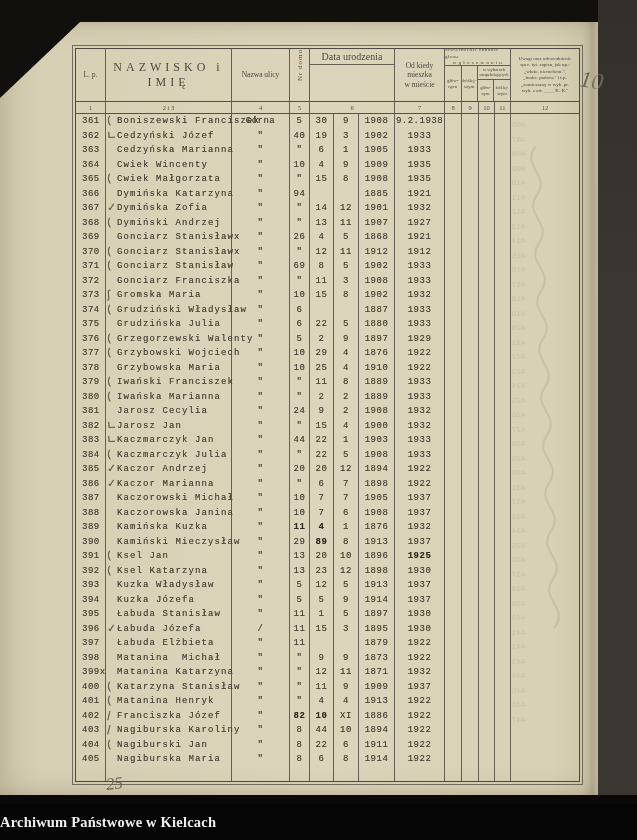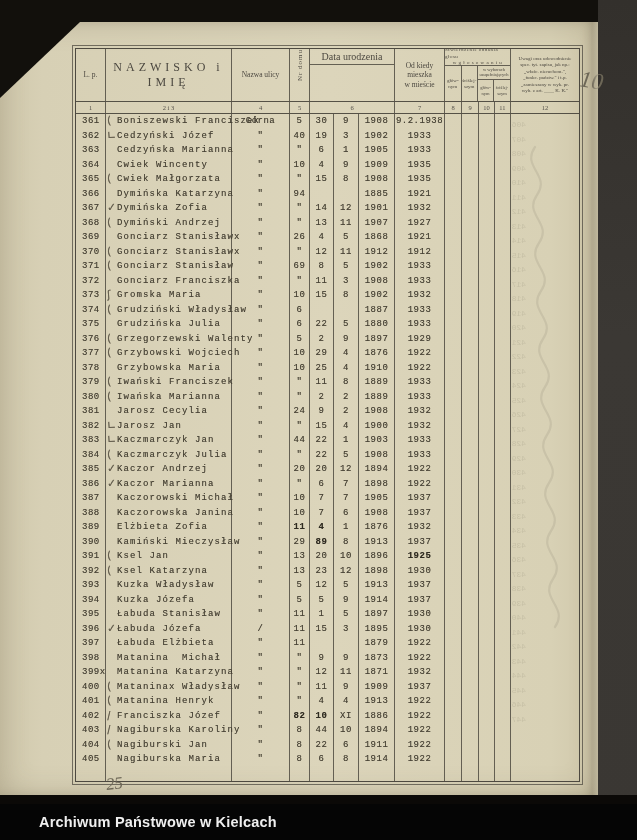--- a/index.html
+++ b/index.html
@@ -75,22 +75,22 @@
   .hw{position:absolute;font-family:"Liberation Serif",serif;font-style:italic;color:#6d6757;}
   .hw-pagenum{left:580px;top:46px;font-size:23px;transform:rotate(9deg);}
   .hw-count{left:106px;top:752px;font-size:17px;transform:rotate(-7deg);}
   .ghosts{position:absolute;left:496px;top:96px;width:30px;}
   .ghost-num{height:14.5px;font-family:"Liberation Mono",monospace;font-size:8px;
              color:rgba(92,86,70,.9);opacity:.16;transform:scaleX(-1);line-height:14.5px;}
   .ghost-squiggle{position:absolute;left:505px;top:120px;opacity:.16;}
   
   .caption-bar{position:absolute;left:0;top:804px;width:637px;height:36px;background:#050505;
                display:flex;align-items:center;}
-  .caption{font-family:Liberation Sans, sans-serif;font-weight:bold;font-size:14.5px;
-           color:#efefef;padding-left:9px;letter-spacing:.2px;margin-left:30px;}
+  .caption{font-family:Liberation Serif, serif;font-weight:bold;font-size:14.5px;
+           color:#efefef;letter-spacing:.2px;}
 </style>
 </head>
 <body>
 
 <div class="stage">
   <div class="bg-top"></div>
   <div class="bg-right"></div>
   <div class="bg-bottom"></div>
 
   <div class="paper">
@@ -570,21 +570,21 @@
     <div class="cell cellb w6 c-year">1908</div>
     <div class="cell cellb w7 c-since">1937</div>
     <div class="cell cellb w8"></div>
     <div class="cell cellb w9"></div>
     <div class="cell cellb w10"></div>
     <div class="cell cellb w11"></div>
     <div class="cell cellb w12"></div>
   </div>
           <div class="row">
     <div class="cell cellb w0 c-lp">389</div>
-    <div class="cell cellb w1 c-name"><span class="mark"></span><span class="nm">Elżbieta Zofia</span></div>
+    <div class="cell cellb w1 c-name"><span class="mark"></span><span class="nm">Kamińska Kuzka</span></div>
     <div class="cell cellb w2 c-street">"</div>
     <div class="cell cellb w3 c-house ov">11</div>
     <div class="cell cellb w4 c-day ov">4</div>
     <div class="cell cellb w5 c-month">1</div>
     <div class="cell cellb w6 c-year">1876</div>
     <div class="cell cellb w7 c-since">1932</div>
     <div class="cell cellb w8"></div>
     <div class="cell cellb w9"></div>
     <div class="cell cellb w10"></div>
     <div class="cell cellb w11"></div>
@@ -735,21 +735,21 @@
     <div class="cell cellb w6 c-year">1871</div>
     <div class="cell cellb w7 c-since">1932</div>
     <div class="cell cellb w8"></div>
     <div class="cell cellb w9"></div>
     <div class="cell cellb w10"></div>
     <div class="cell cellb w11"></div>
     <div class="cell cellb w12"></div>
   </div>
           <div class="row">
     <div class="cell cellb w0 c-lp">400</div>
-    <div class="cell cellb w1 c-name"><span class="mark">(</span><span class="nm">Mataninax Władysław</span></div>
+    <div class="cell cellb w1 c-name"><span class="mark">(</span><span class="nm">Katarzyna Stanisław</span></div>
     <div class="cell cellb w2 c-street">"</div>
     <div class="cell cellb w3 c-house">"</div>
     <div class="cell cellb w4 c-day">11</div>
     <div class="cell cellb w5 c-month">9</div>
     <div class="cell cellb w6 c-year">1909</div>
     <div class="cell cellb w7 c-since">1937</div>
     <div class="cell cellb w8"></div>
     <div class="cell cellb w9"></div>
     <div class="cell cellb w10"></div>
     <div class="cell cellb w11"></div>

